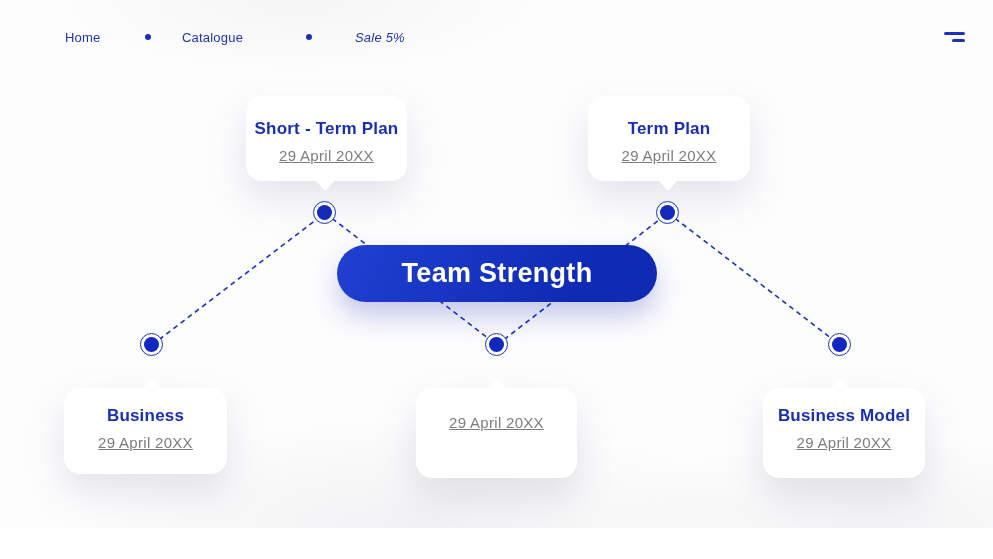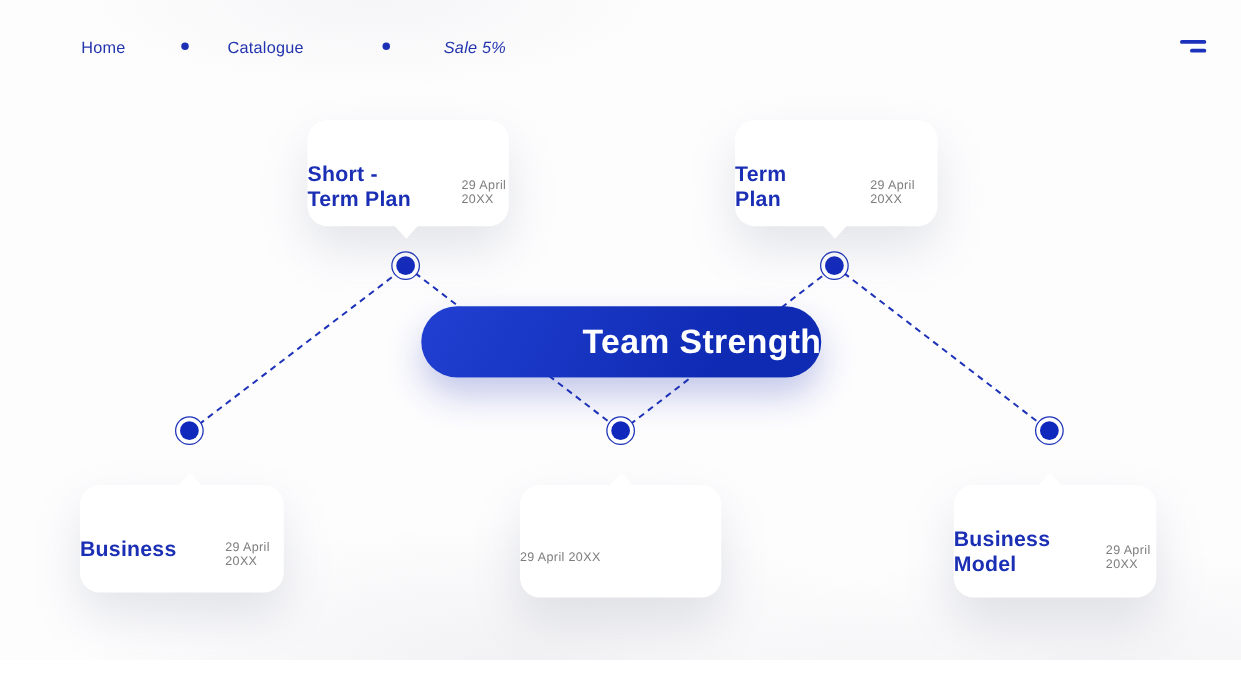--- a/index.html
+++ b/index.html
@@ -30,21 +30,21 @@
 
   
   svg.connectors { position:absolute; left:0; top:0; z-index:1; }
 
   
   .center-pill {
     position:absolute; left:337px; top:245px; width:320px; height:57px;
     border-radius:29px; z-index:2;
     background:linear-gradient(120deg, #2140d2 0%, #0f2bb4 75%);
     box-shadow:0 14px 28px rgba(18,40,170,0.25);
-    display:flex; align-items:center; justify-content:flex-end;
+    display:flex; align-items:center; justify-content:center;
   }
   .center-pill .label {
     color:#ffffff; font-size:27px; font-weight:700; letter-spacing:0.3px;
   }
 
   
   .node {
     position:absolute; width:23px; height:23px; border-radius:50%;
     border:1.5px solid #1d32b8; background:#ffffff; z-index:3;
     display:flex; align-items:center; justify-content:center;
@@ -53,24 +53,24 @@
   .n1 { left:313px; top:201px; }
   .n2 { left:656px; top:201px; }
   .n3 { left:140px; top:333px; }
   .n4 { left:485px; top:333px; }
   .n5 { left:828px; top:333px; }
 
   
   .card {
     position:absolute; background:#ffffff; border-radius:16px; z-index:4;
     box-shadow:0 18px 38px rgba(110,115,140,0.18);
-    display:flex; flex-direction:row; align-items:center;gap:39px;
+    display:flex; flex-direction:column; align-items:center;
   }
   .card .title { font-size:17px; font-weight:700; color:#1b2fb5; letter-spacing:0.2px; }
-  .card .date  { font-size:10px; color:#7d7d7d; letter-spacing:0.3px; margin-top:8px; }
+  .card .date  { font-size:15px; color:#7d7d7d; letter-spacing:0.3px; margin-top:8px;text-decoration:underline; }
   .pointer { position:absolute; width:0; height:0;
     border-left:10px solid transparent; border-right:10px solid transparent; }
   .card.top    .pointer { bottom:-10px; border-top:11px solid #ffffff; }
   .card.bottom .pointer { top:-10px;  border-bottom:11px solid #ffffff; }
 
   .c1 { left:246px; top:96px;  width:161px; height:85px; padding-top:23px; }
   .c1 .pointer { left:69px; }
   .c2 { left:588px; top:96px;  width:162px; height:85px; padding-top:23px; }
   .c2 .pointer { left:70px; }
   .c3 { left:64px;  top:388px; width:163px; height:86px; padding-top:18px; }

